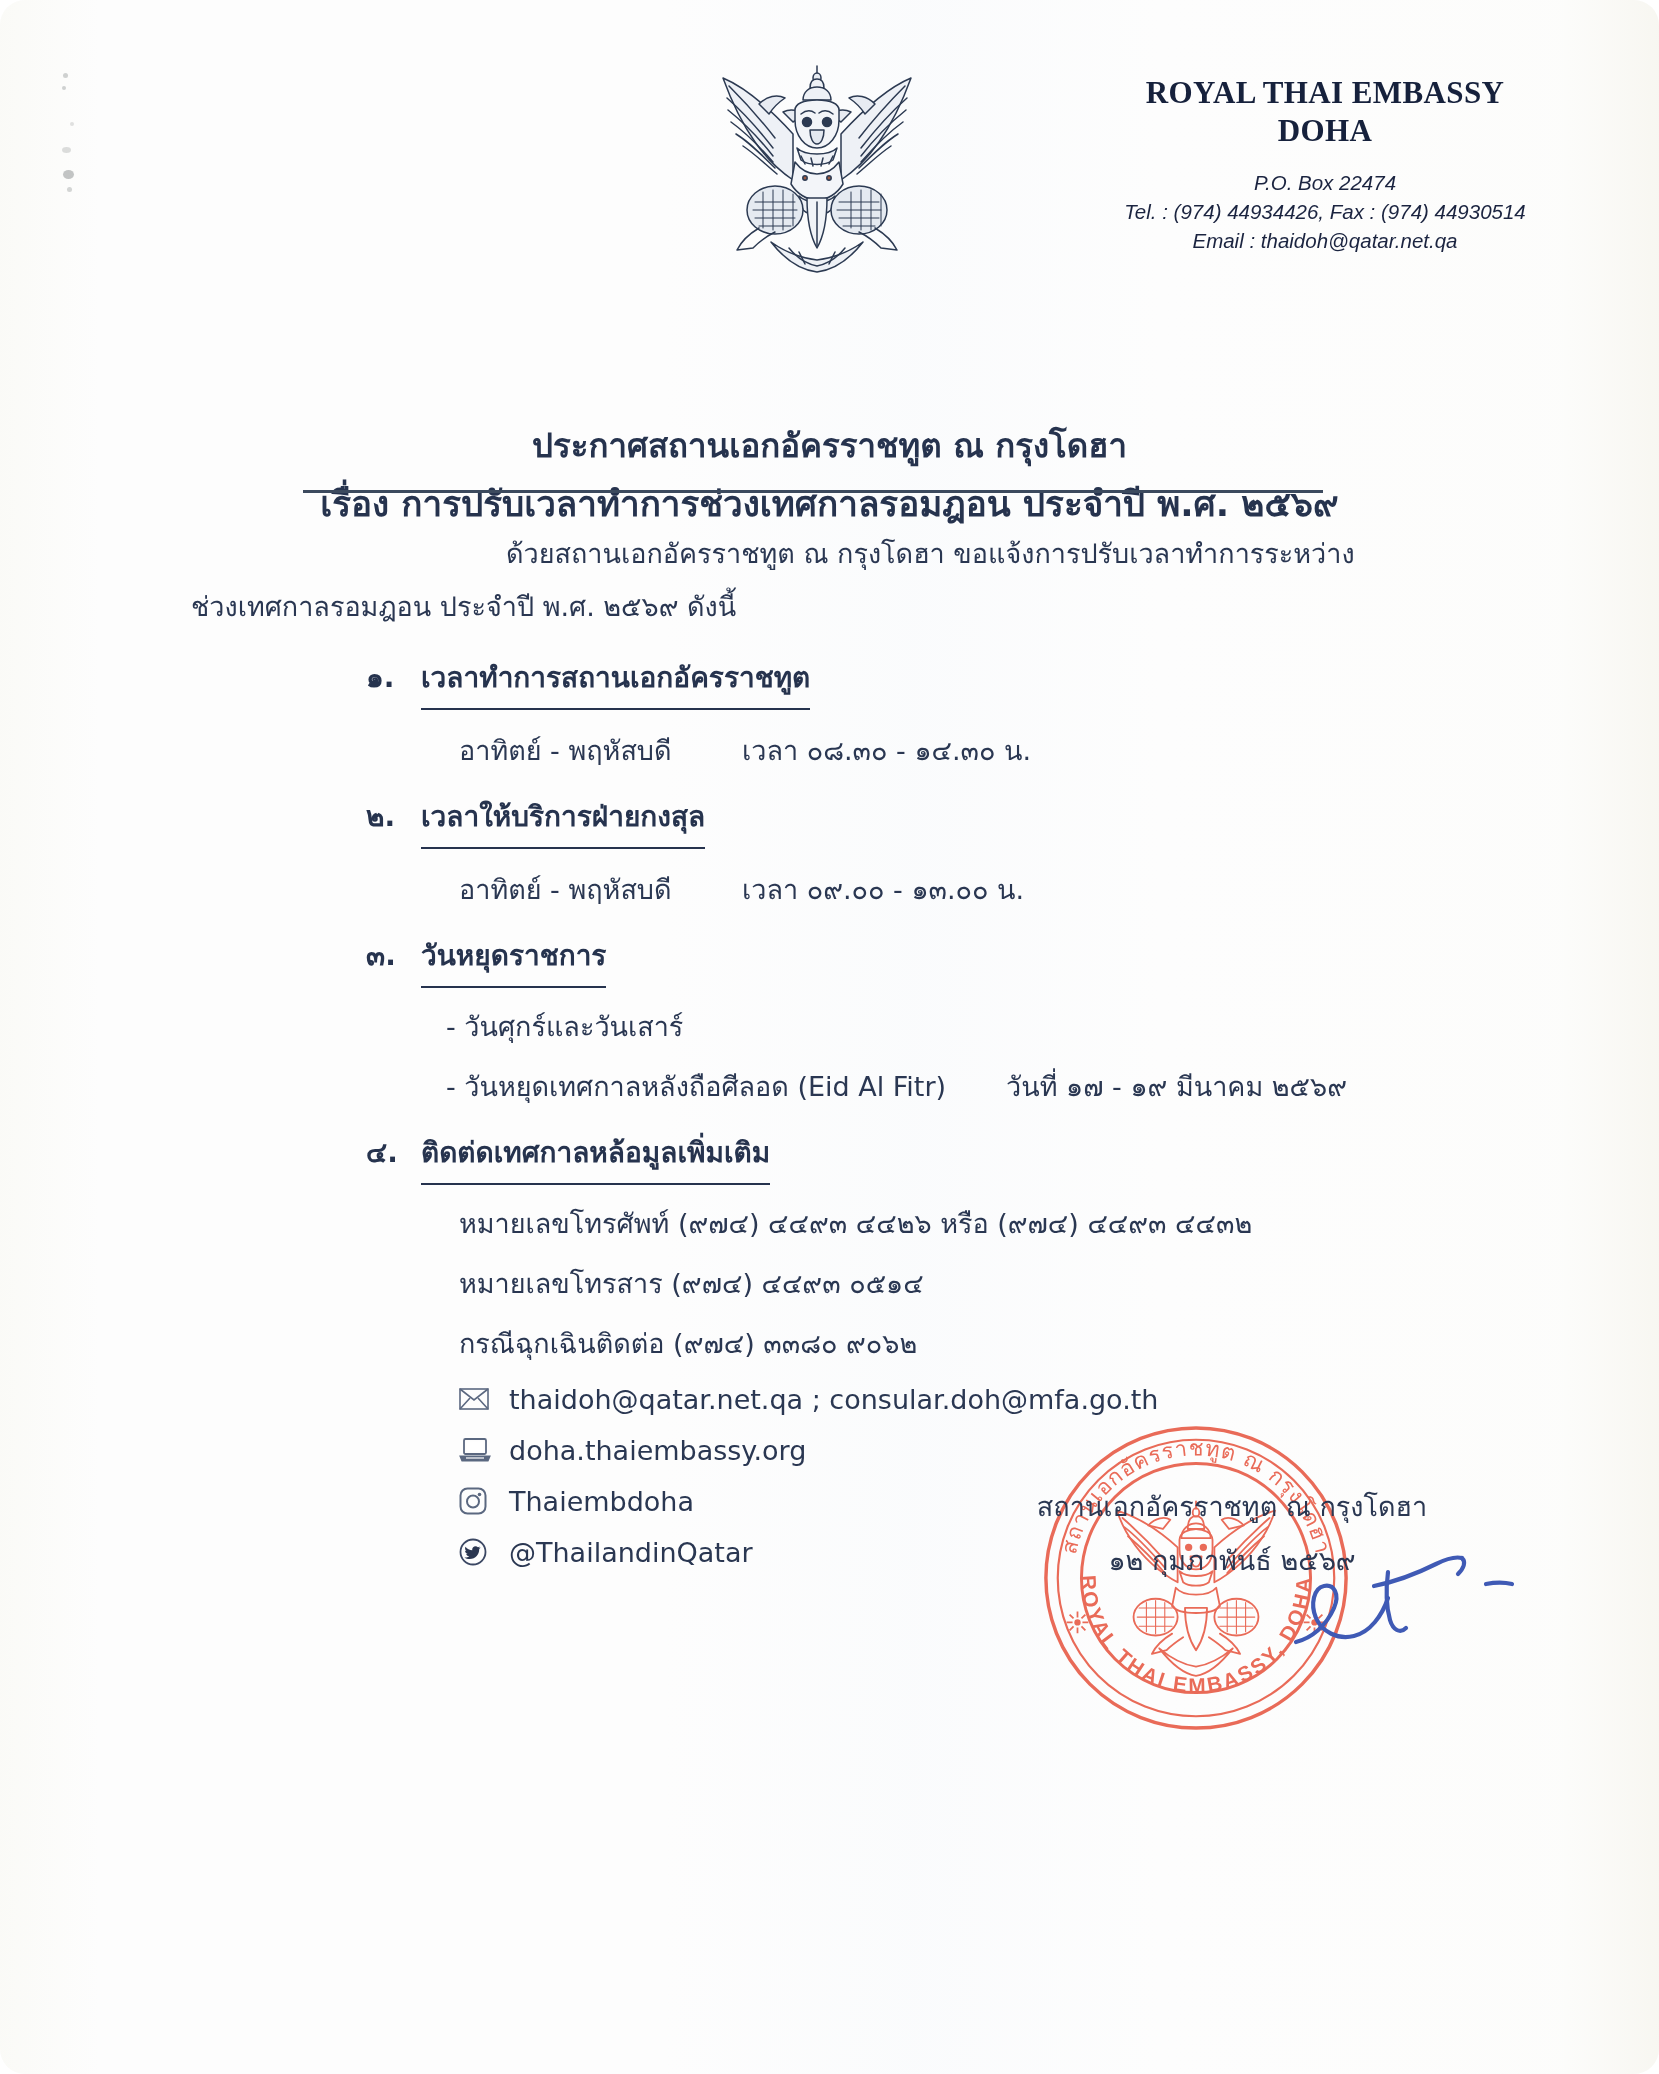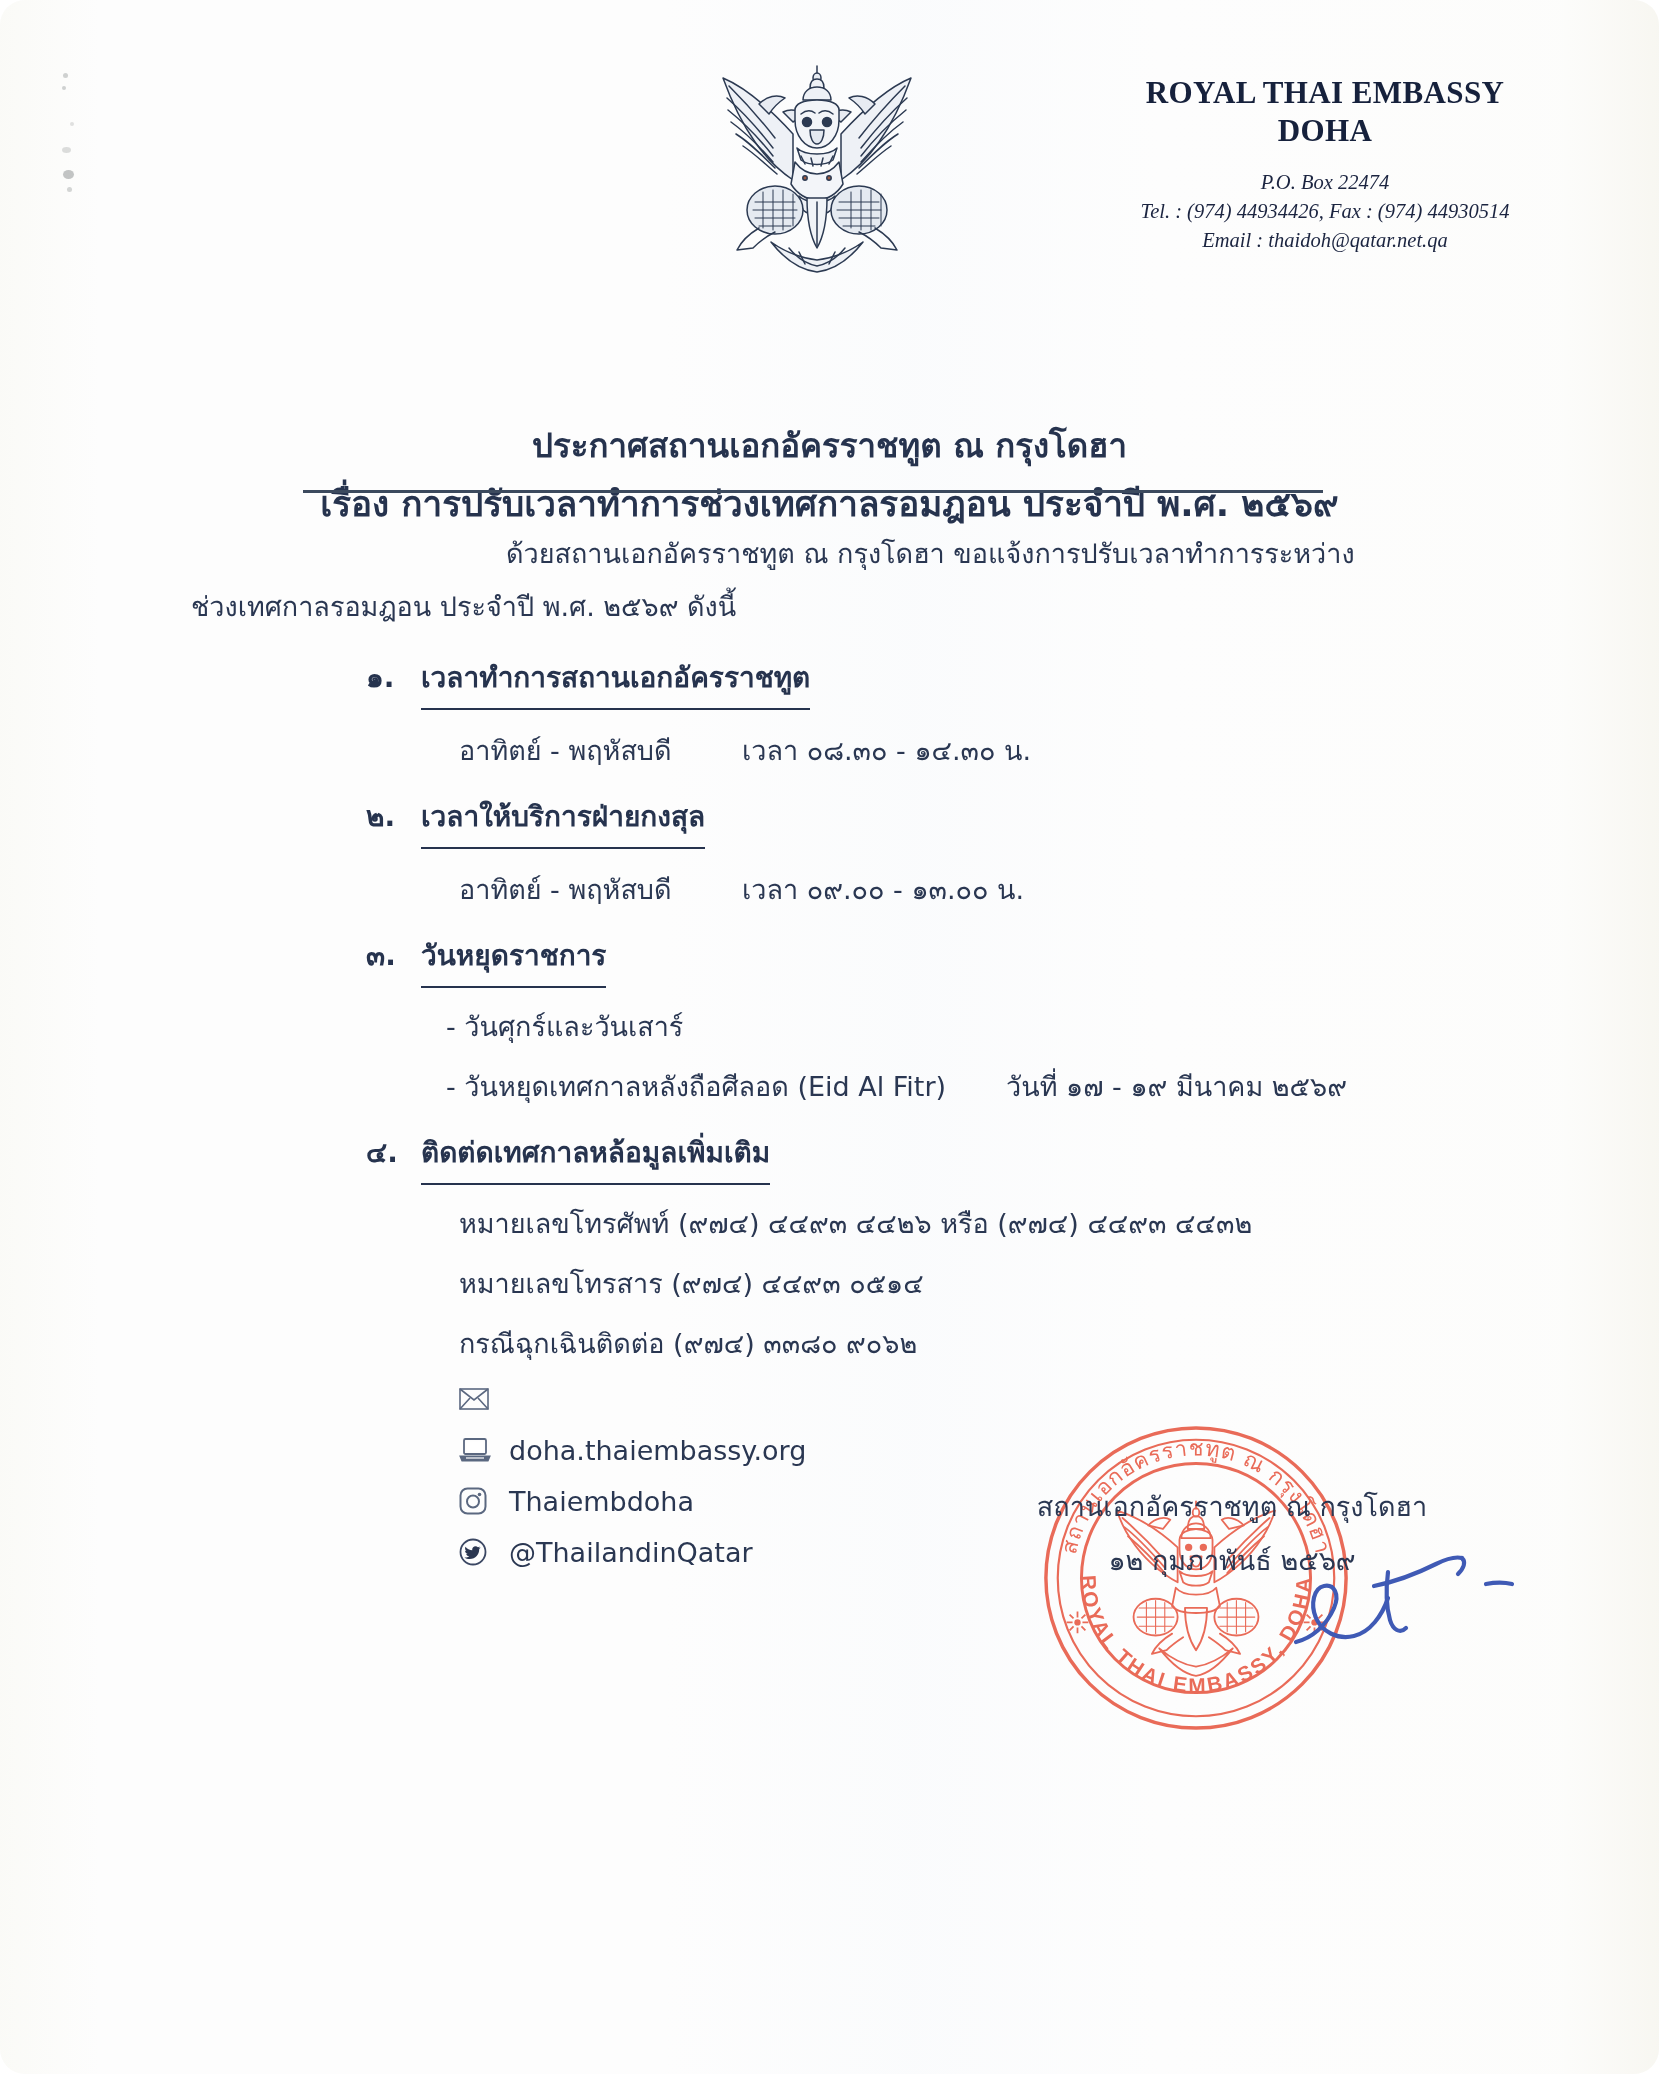--- a/index.html
+++ b/index.html
@@ -66,21 +66,21 @@
     color: #16213c;
   }
   .embassy-name {
     font-family: "Liberation Serif", "DejaVu Serif", serif;
     font-weight: bold;
     font-size: 31px;
     letter-spacing: .4px;
     line-height: 1.22;
   }
   .embassy-meta {
-    font-family: Liberation Serif, serif;
+    font-family: Liberation Sans, sans-serif;
     font-style: italic;
     font-size: 20.5px;
     line-height: 1.42;
     margin-top: 18px;
     color: #1b2440;
   }
 
   
   .title-zone {
     position: absolute;
@@ -396,20 +396,21 @@
       <div class="contact-row">กรณีฉุกเฉินติดต่อ (๙๗๔) ๓๓๘๐ ๙๐๖๒</div>
 
       <div class="icon-row">
         <span class="ico">
           <svg width="30" height="22" viewBox="0 0 30 22" xmlns="http://www.w3.org/2000/svg">
             <rect x="1" y="1" width="28" height="20" fill="none" stroke="#5b6880" stroke-width="1.6"></rect>
             <path d="M1 1 L15 12 L29 1" fill="none" stroke="#5b6880" stroke-width="1.6"></path>
             <path d="M1 21 L11 10 M29 21 L19 10" fill="none" stroke="#5b6880" stroke-width="1.6"></path>
           </svg>
         </span>
+        <span class="txt">thaidoh@qatar.net.qa ; consular.doh@mfa.go.th</span>
       </div>
 
       <div class="icon-row">
         <span class="ico">
           <svg width="32" height="26" viewBox="0 0 32 26" xmlns="http://www.w3.org/2000/svg">
             <rect x="5" y="2" width="22" height="15" rx="1.5" fill="none" stroke="#5b6880" stroke-width="1.8"></rect>
             <rect x="7.5" y="4.5" width="17" height="10" fill="#ffffff"></rect>
             <path d="M1 19 L31 19 L29 24 L3 24 Z" fill="#5b6880" stroke="#5b6880" stroke-width="1.2"></path>
             <path d="M7 21 L25 21" stroke="#ffffff" stroke-width="1.2"></path>
           </svg>

